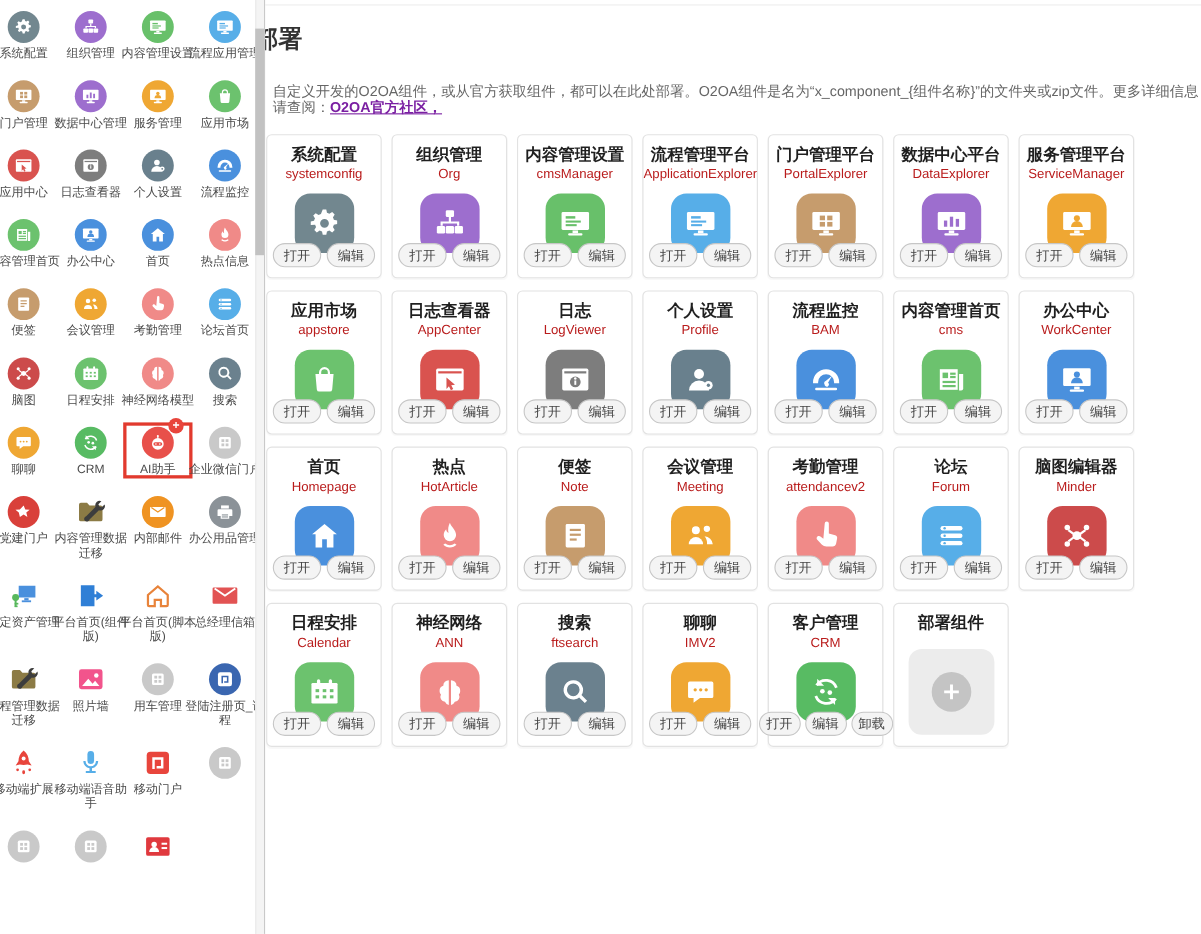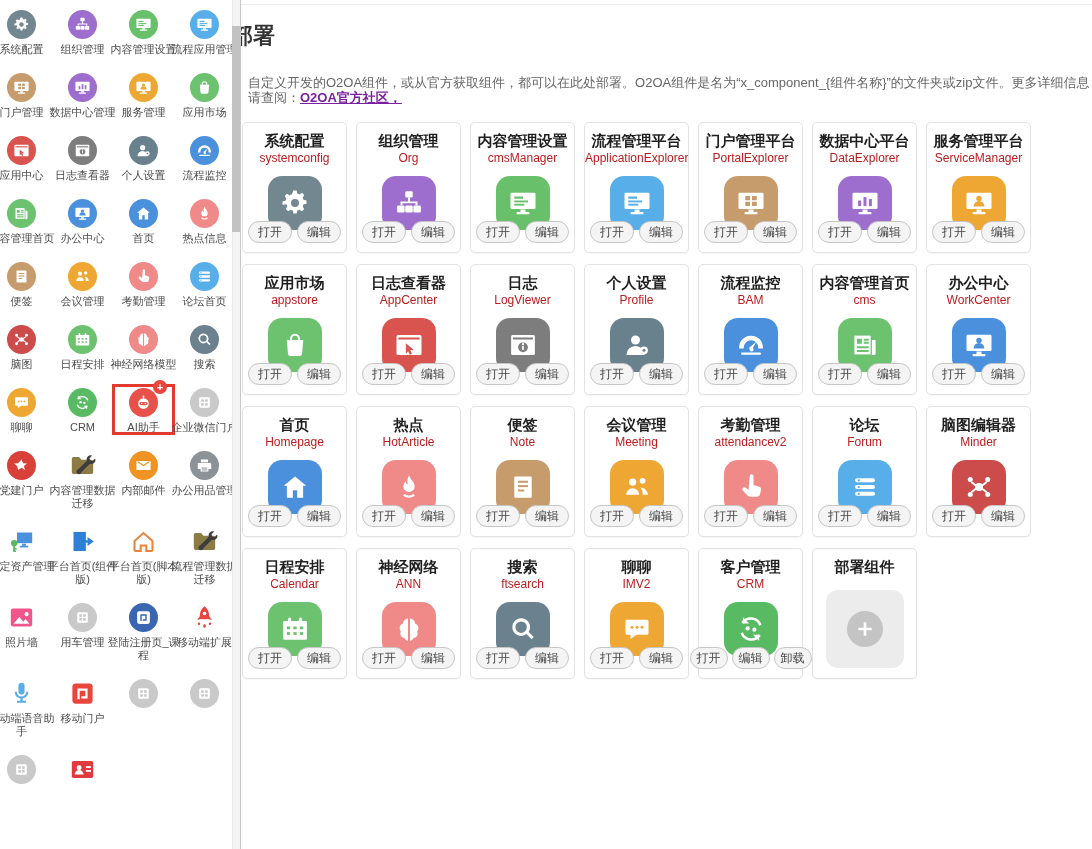--- a/index.html
+++ b/index.html
@@ -1023,20 +1023,28 @@
       </div>
       <div class="s-item">
         <span class="ic ic-none" style="--bg: #e8833a;">
           <svg viewBox="0 0 24 24" aria-hidden="true">
             <use href="#g-house-outline"></use>
           </svg>
         </span>
         <span class="s-label">平台首页(脚本版)</span>
       </div>
       <div class="s-item">
+        <span class="ic ic-none" style="--bg: #e25353;">
+          <svg viewBox="0 0 24 24" aria-hidden="true">
+            <use href="#g-envelope"></use>
+          </svg>
+        </span>
+        <span class="s-label">总经理信箱</span>
+      </div>
+      <div class="s-item">
         <span class="ic ic-none" style="--bg: #8c7b45;">
           <svg viewBox="0 0 24 24" aria-hidden="true">
             <use href="#g-folder-wrench"></use>
           </svg>
         </span>
         <span class="s-label">流程管理数据迁移</span>
       </div>
       <div class="s-item">
         <span class="ic ic-none" style="--bg: #f2548c;">
           <svg viewBox="0 0 24 24" aria-hidden="true">

